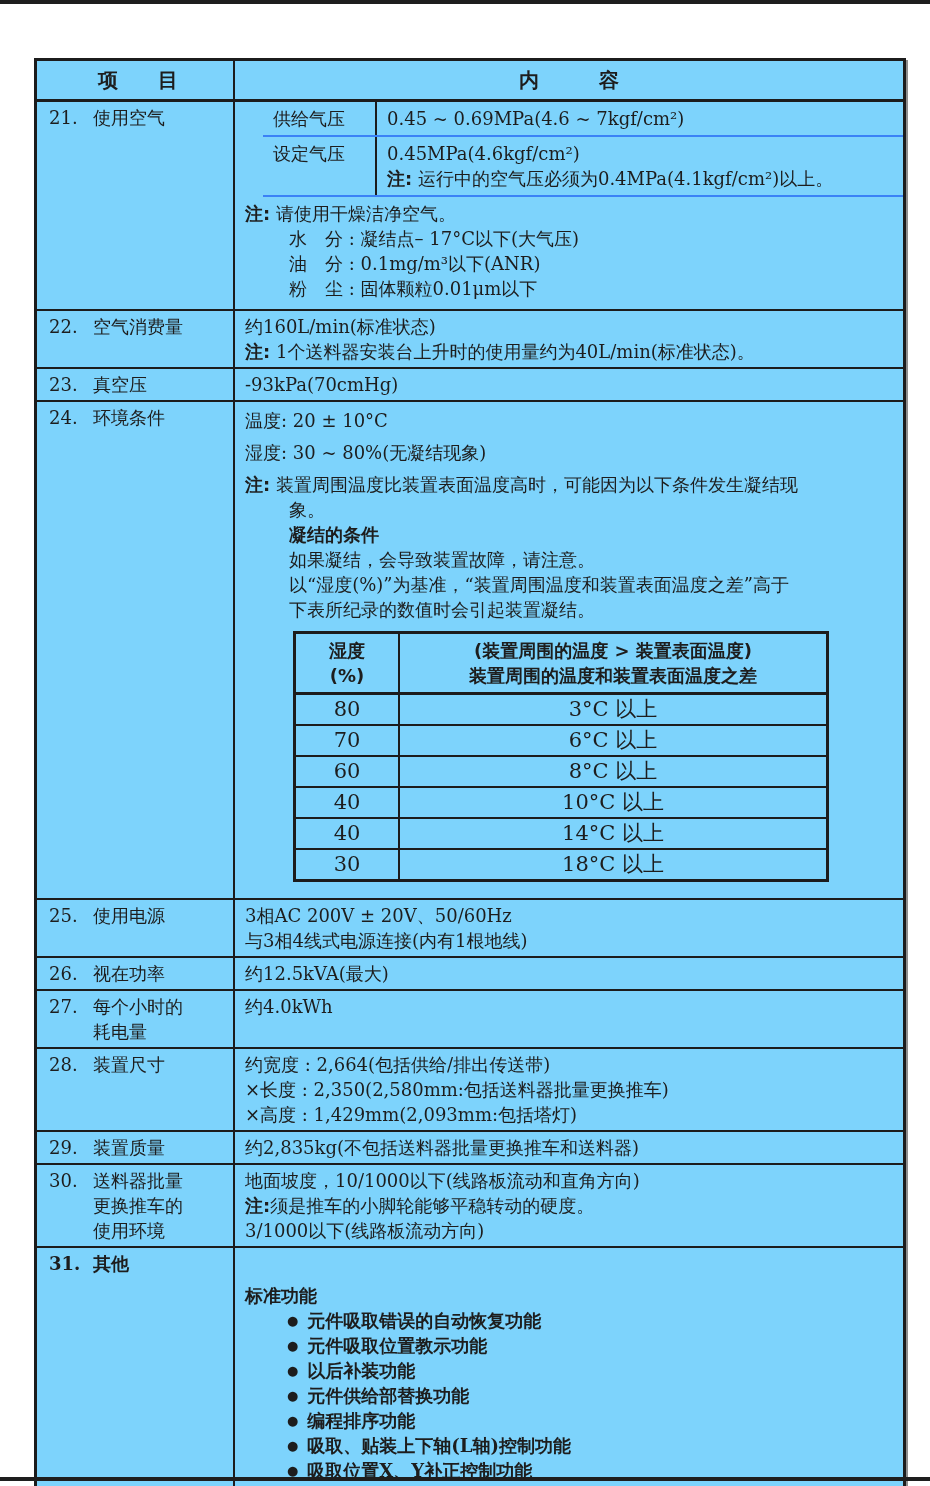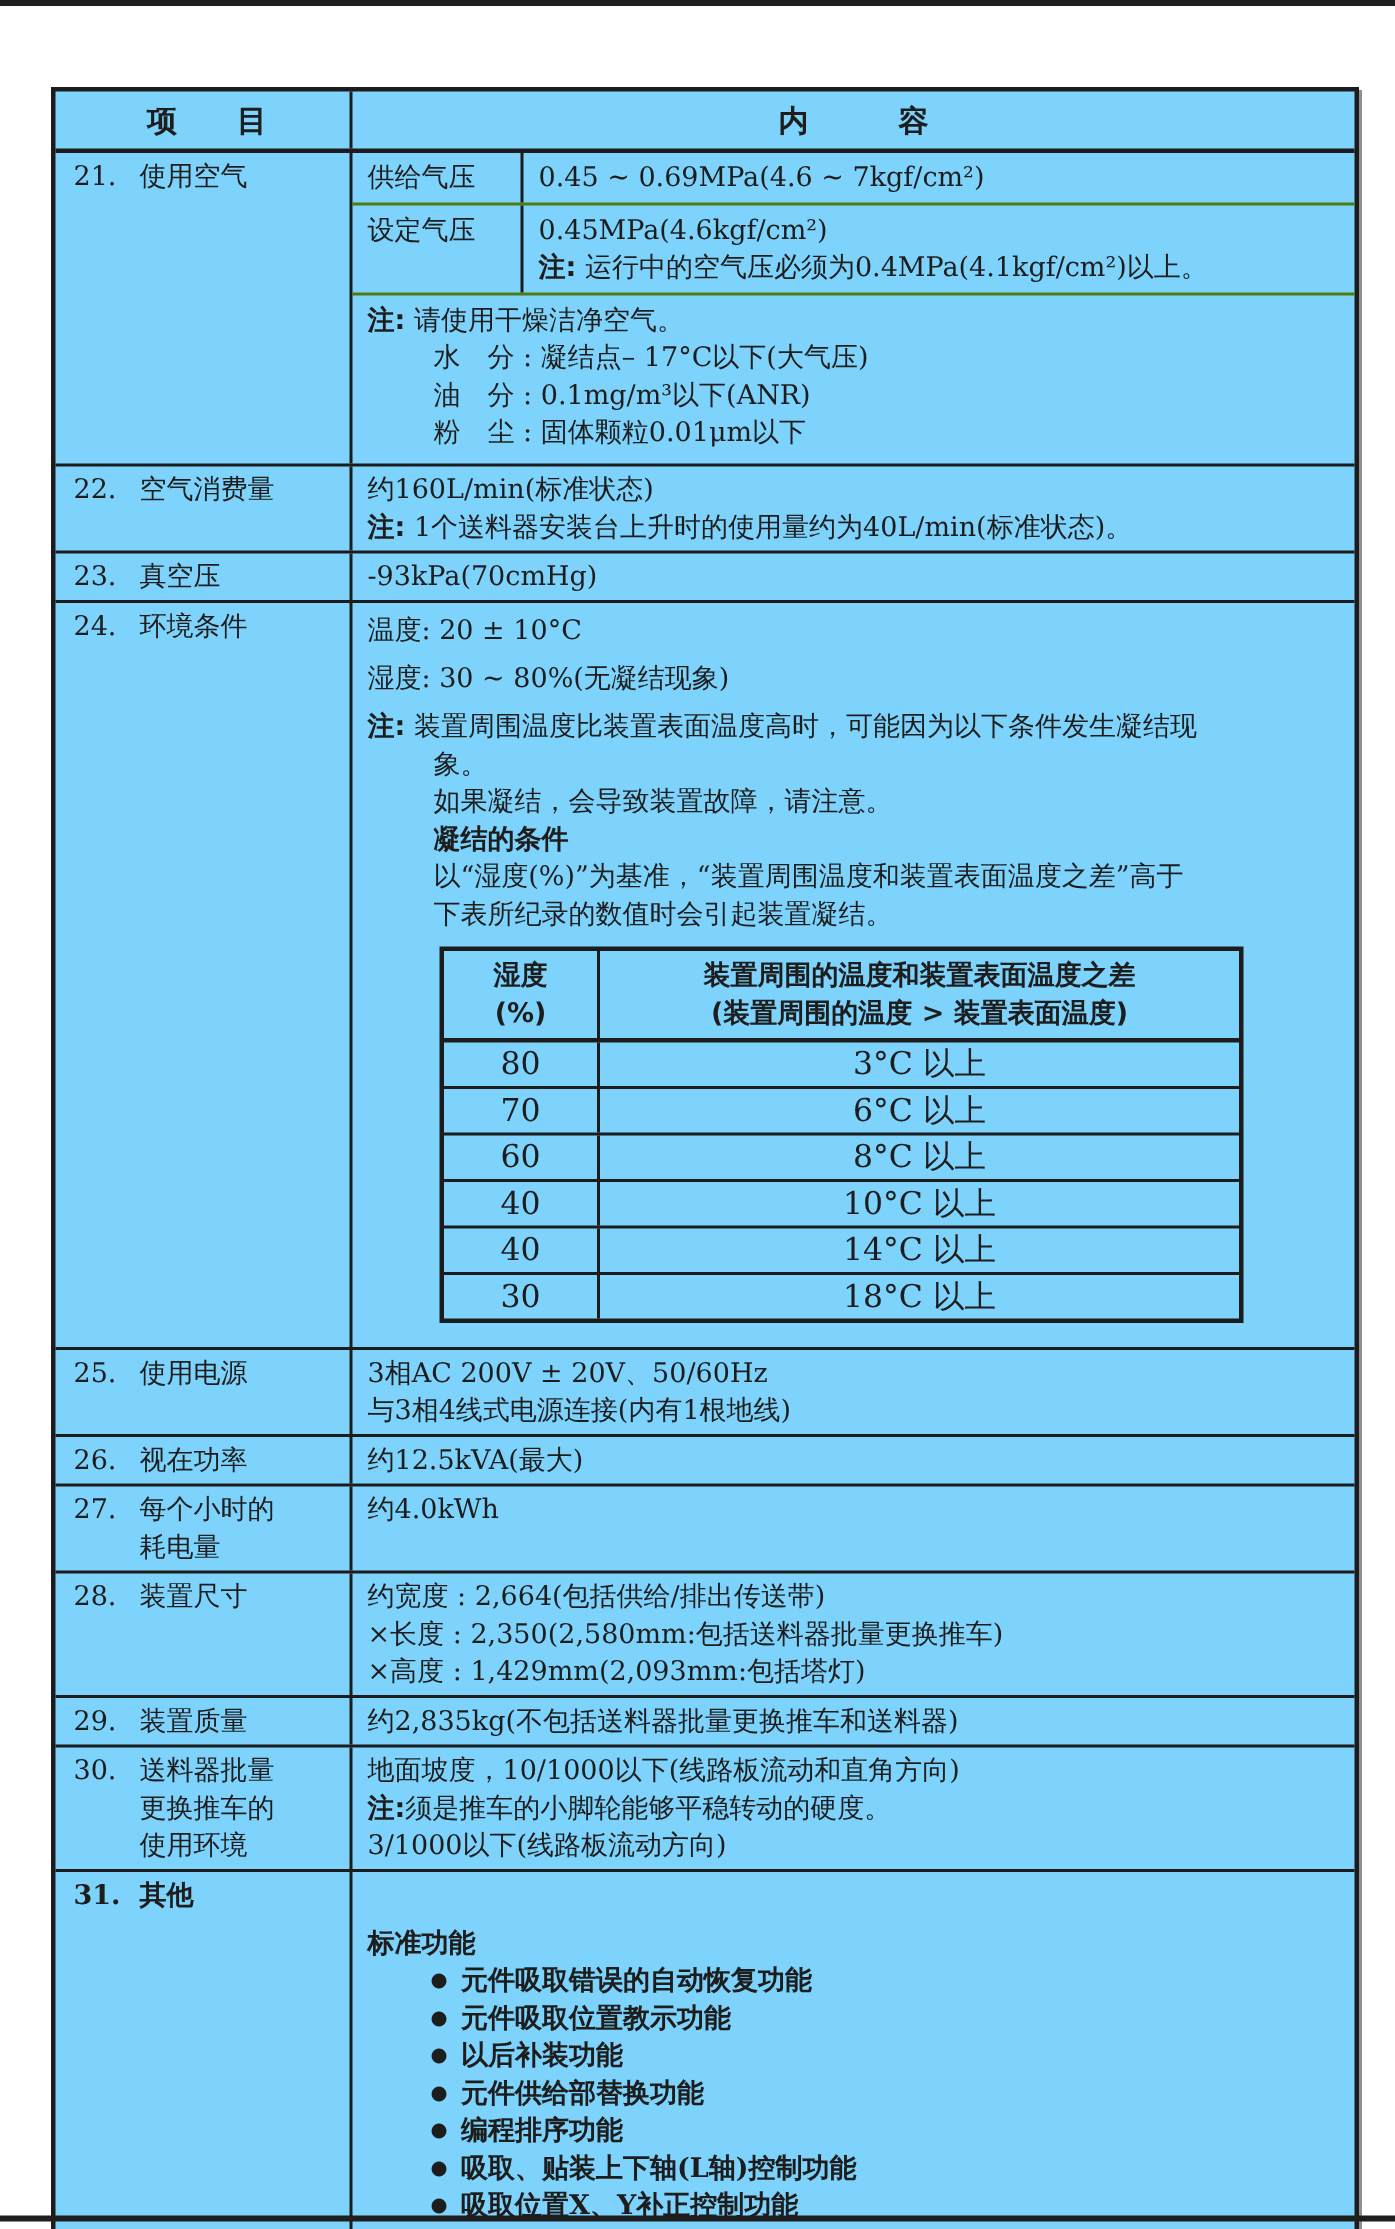--- a/index.html
+++ b/index.html
@@ -25,21 +25,21 @@
     flex:0 0 198px;width:198px;box-sizing:border-box;
     border-right:2px solid #1c1c1c;
     padding:3px 6px 3px 12px;display:flex;gap:4px;
   }
   .no{flex:0 0 40px;}
   .labtxt{flex:1;}
   .content{flex:1;box-sizing:border-box;padding:3px 10px;}
   .content.flush{padding:0;}
 
   
-  .subrow{display:flex;border-bottom:2px solid #4d7c0f;}
+  .subrow{display:flex;border-bottom:2px solid #3b82f6;margin-left:28px;}
   .subrow .sl{flex:0 0 114px;box-sizing:border-box;border-right:2px solid #1c1c1c;padding:4px 6px 4px 10px;}
   .subrow .sv{flex:1;padding:4px 10px;}
   .noteblock{padding:4px 10px 8px;}
   .indent1{padding-left:44px;}
 
   .nb{font-weight:700;font-family:"DejaVu Sans","Liberation Sans",sans-serif;}
   .boldline{font-weight:700;font-family:"DejaVu Sans","Liberation Sans",sans-serif;}
 
   .mb6{margin-bottom:7px;}
   .pad-r24{padding:6px 10px 2px;}
@@ -138,34 +138,34 @@
       <span class="labtxt">环境条件</span>
     </div>
     <div class="content pad-r24">
       <div class="mb6">温度: 20 ± 10°C</div>
       <div class="mb6">湿度: 30 ~ 80%(无凝结现象)</div>
       <div>
         <span class="nb">注:</span>
         <span>装置周围温度比装置表面温度高时，可能因为以下条件发生凝结现</span>
       </div>
       <div class="indent1">象。</div>
+      <div class="indent1 boldline">凝结的条件</div>
       <div class="indent1">如果凝结，会导致装置故障，请注意。</div>
-      <div class="indent1 boldline">凝结的条件</div>
       <div class="indent1">以“湿度(%)”为基准，“装置周围温度和装置表面温度之差”高于</div>
       <div class="indent1">下表所纪录的数值时会引起装置凝结。</div>
 
       <div class="htable">
         <div class="hhead">
           <div class="hc1">
             <div>湿度</div>
             <div>(%)</div>
           </div>
           <div class="hc2">
+            <div>(装置周围的温度 &gt; 装置表面温度)</div>
             <div>装置周围的温度和装置表面温度之差</div>
-            <div>(装置周围的温度 &gt; 装置表面温度)</div>
           </div>
         </div>
         <div class="hbody">
           <div class="hrow">
             <div class="hc1">80</div>
             <div class="hc2">3°C 以上</div>
           </div>
           <div class="hrow">
             <div class="hc1">70</div>
             <div class="hc2">6°C 以上</div>

